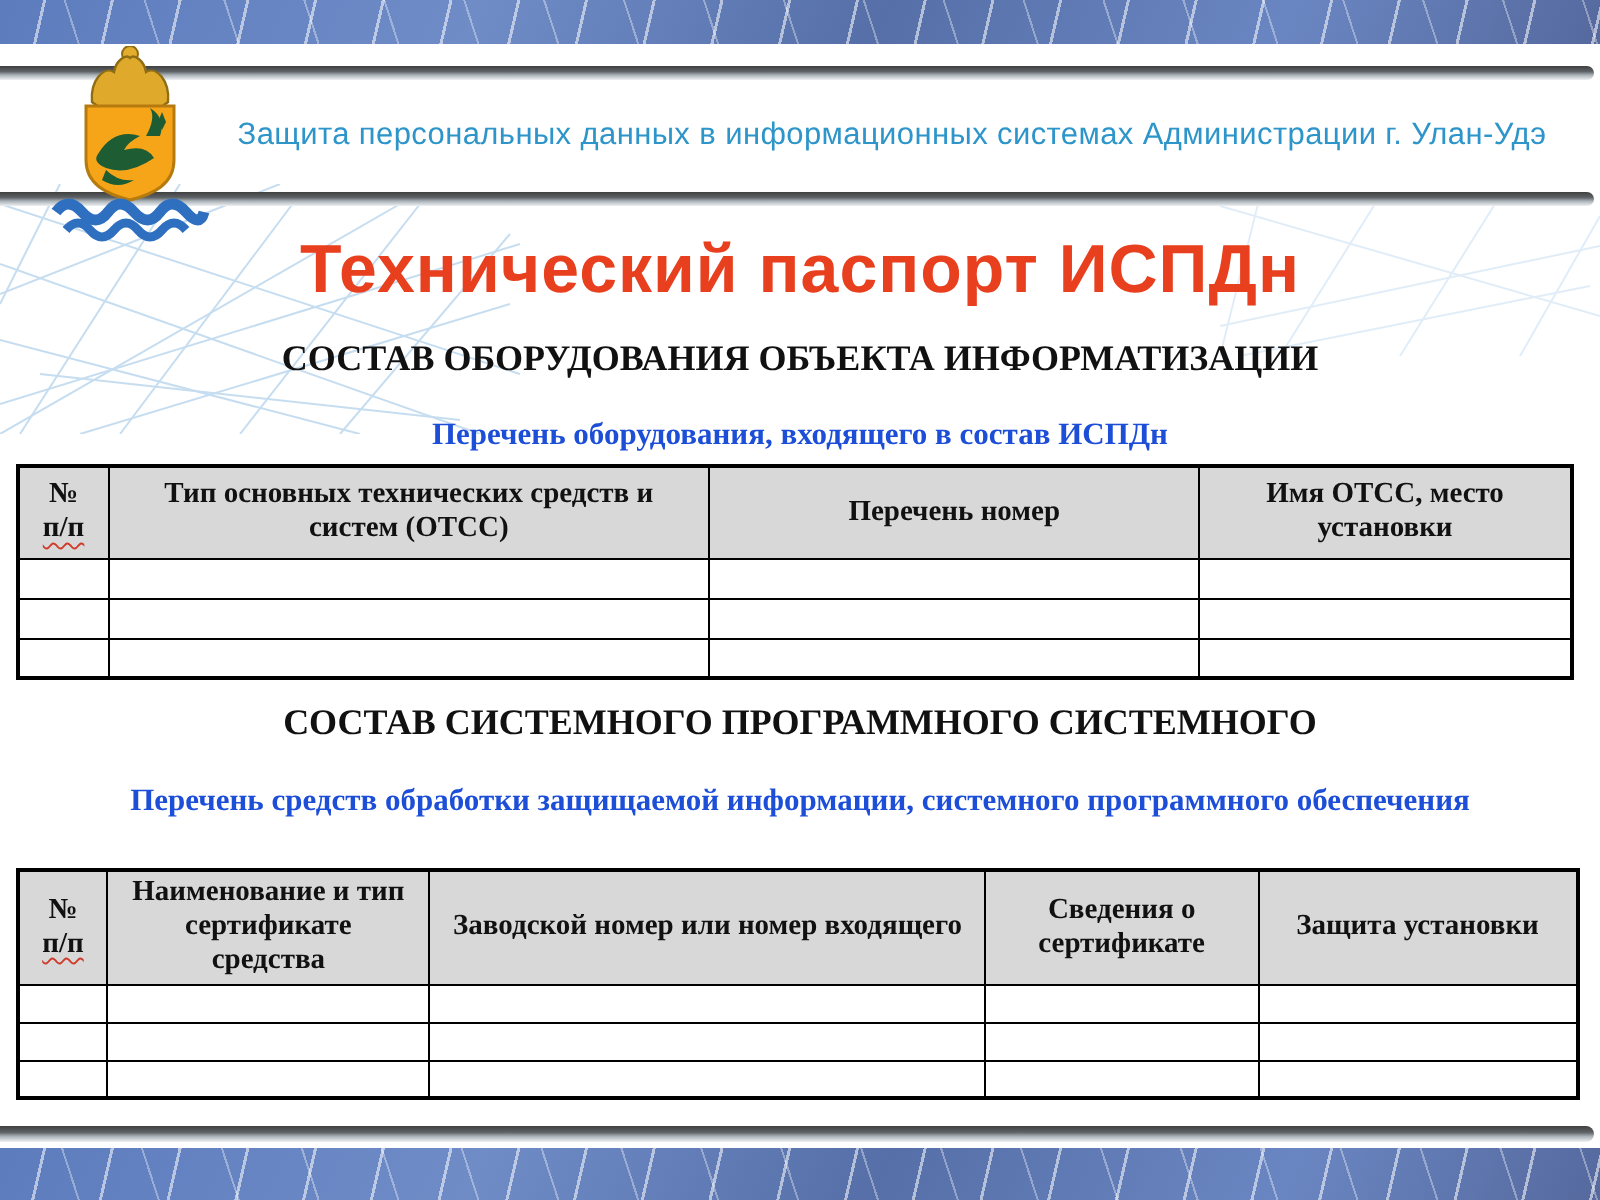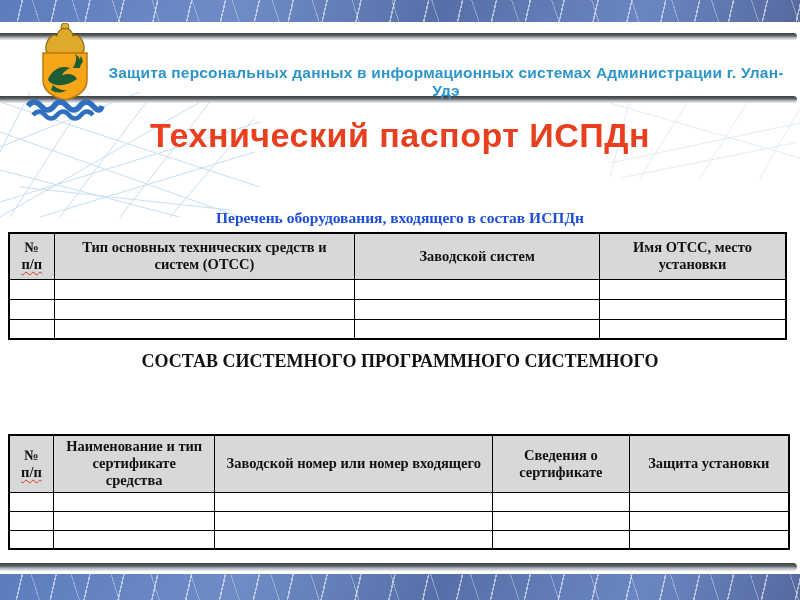--- a/index.html
+++ b/index.html
@@ -35,23 +35,22 @@
   
   .mesh { position: absolute; pointer-events: none; }
   .mesh-left { left: 0; top: 92px; opacity: .75; }
   .mesh-right { left: 610px; top: 98px; opacity: .4; }
 
   
   .header-title {
     position: absolute; left: 100px; right: 8px; top: 40px; height: 56px;
     display: flex; align-items: center; justify-content: center;
     text-align: center;
-    font-size: 15.5px; font-weight: bold; letter-spacing: .2px;
+    font-size: 15.5px; font-weight: normal; letter-spacing: .2px;
     color: #2d95c9;
-    margin-top: 14px;
   }
   .emblem { position: absolute; left: 23px; top: 23px; }
 
   
   .main-title {
     position: absolute; left: 0; width: 800px; top: 116px;
     text-align: center;
     font-size: 34px; font-weight: bold; color: #e8401f;
     letter-spacing: .5px;
   }
@@ -152,37 +151,38 @@
     </g>
 
     <g fill="none" stroke="#2f6fc0">
       <path d="M5 83 q6 -8 13 0 t13 0 t13 0 t13 0 t13 0 t9 0" stroke-width="5.5"></path>
       <path d="M10 92 q6 -7 12 0 t12 0 t12 0 t12 0 t12 0" stroke-width="4.5"></path>
     </g>
   </svg>
 
   <div class="main-title">Технический паспорт ИСПДн</div>
 
+  <div class="section-heading heading-1">СОСТАВ ОБОРУДОВАНИЯ ОБЪЕКТА ИНФОРМАТИЗАЦИИ</div>
   <div class="sub-heading sub-1">Перечень оборудования, входящего в состав ИСПДн</div>
 
   <table class="ispdn table-1">
     <colgroup>
       <col style="width:5.8%">
         <col style="width:38.7%">
         <col style="width:31.5%">
         <col style="width:24%">
     </colgroup>
     <thead>
       <tr>
         <th class="num-th">
           <span>№</span><br>
           <span class="squiggle">п/п</span>
         </th>
         <th>Тип основных технических средств и систем (ОТСС)</th>
-        <th>Заводской систем</th>
+        <th>Перечень номер</th>
         <th>Имя ОТСС, место установки</th>
       </tr>
     </thead>
     <tbody>
       <tr>
           <td></td>
           <td></td>
           <td></td>
           <td></td>
         </tr>
@@ -195,20 +195,21 @@
       <tr>
           <td></td>
           <td></td>
           <td></td>
           <td></td>
         </tr>
     </tbody>
   </table>
 
   <div class="section-heading heading-2">СОСТАВ СИСТЕМНОГО ПРОГРАММНОГО СИСТЕМНОГО</div>
+  <div class="sub-heading sub-2">Перечень средств обработки защищаемой информации, системного программного обеспечения</div>
 
   <table class="ispdn table-2">
     <colgroup>
       <col style="width:5.7%">
         <col style="width:20.7%">
         <col style="width:35.6%">
         <col style="width:17.5%">
         <col style="width:20.5%">
     </colgroup>
     <thead>

